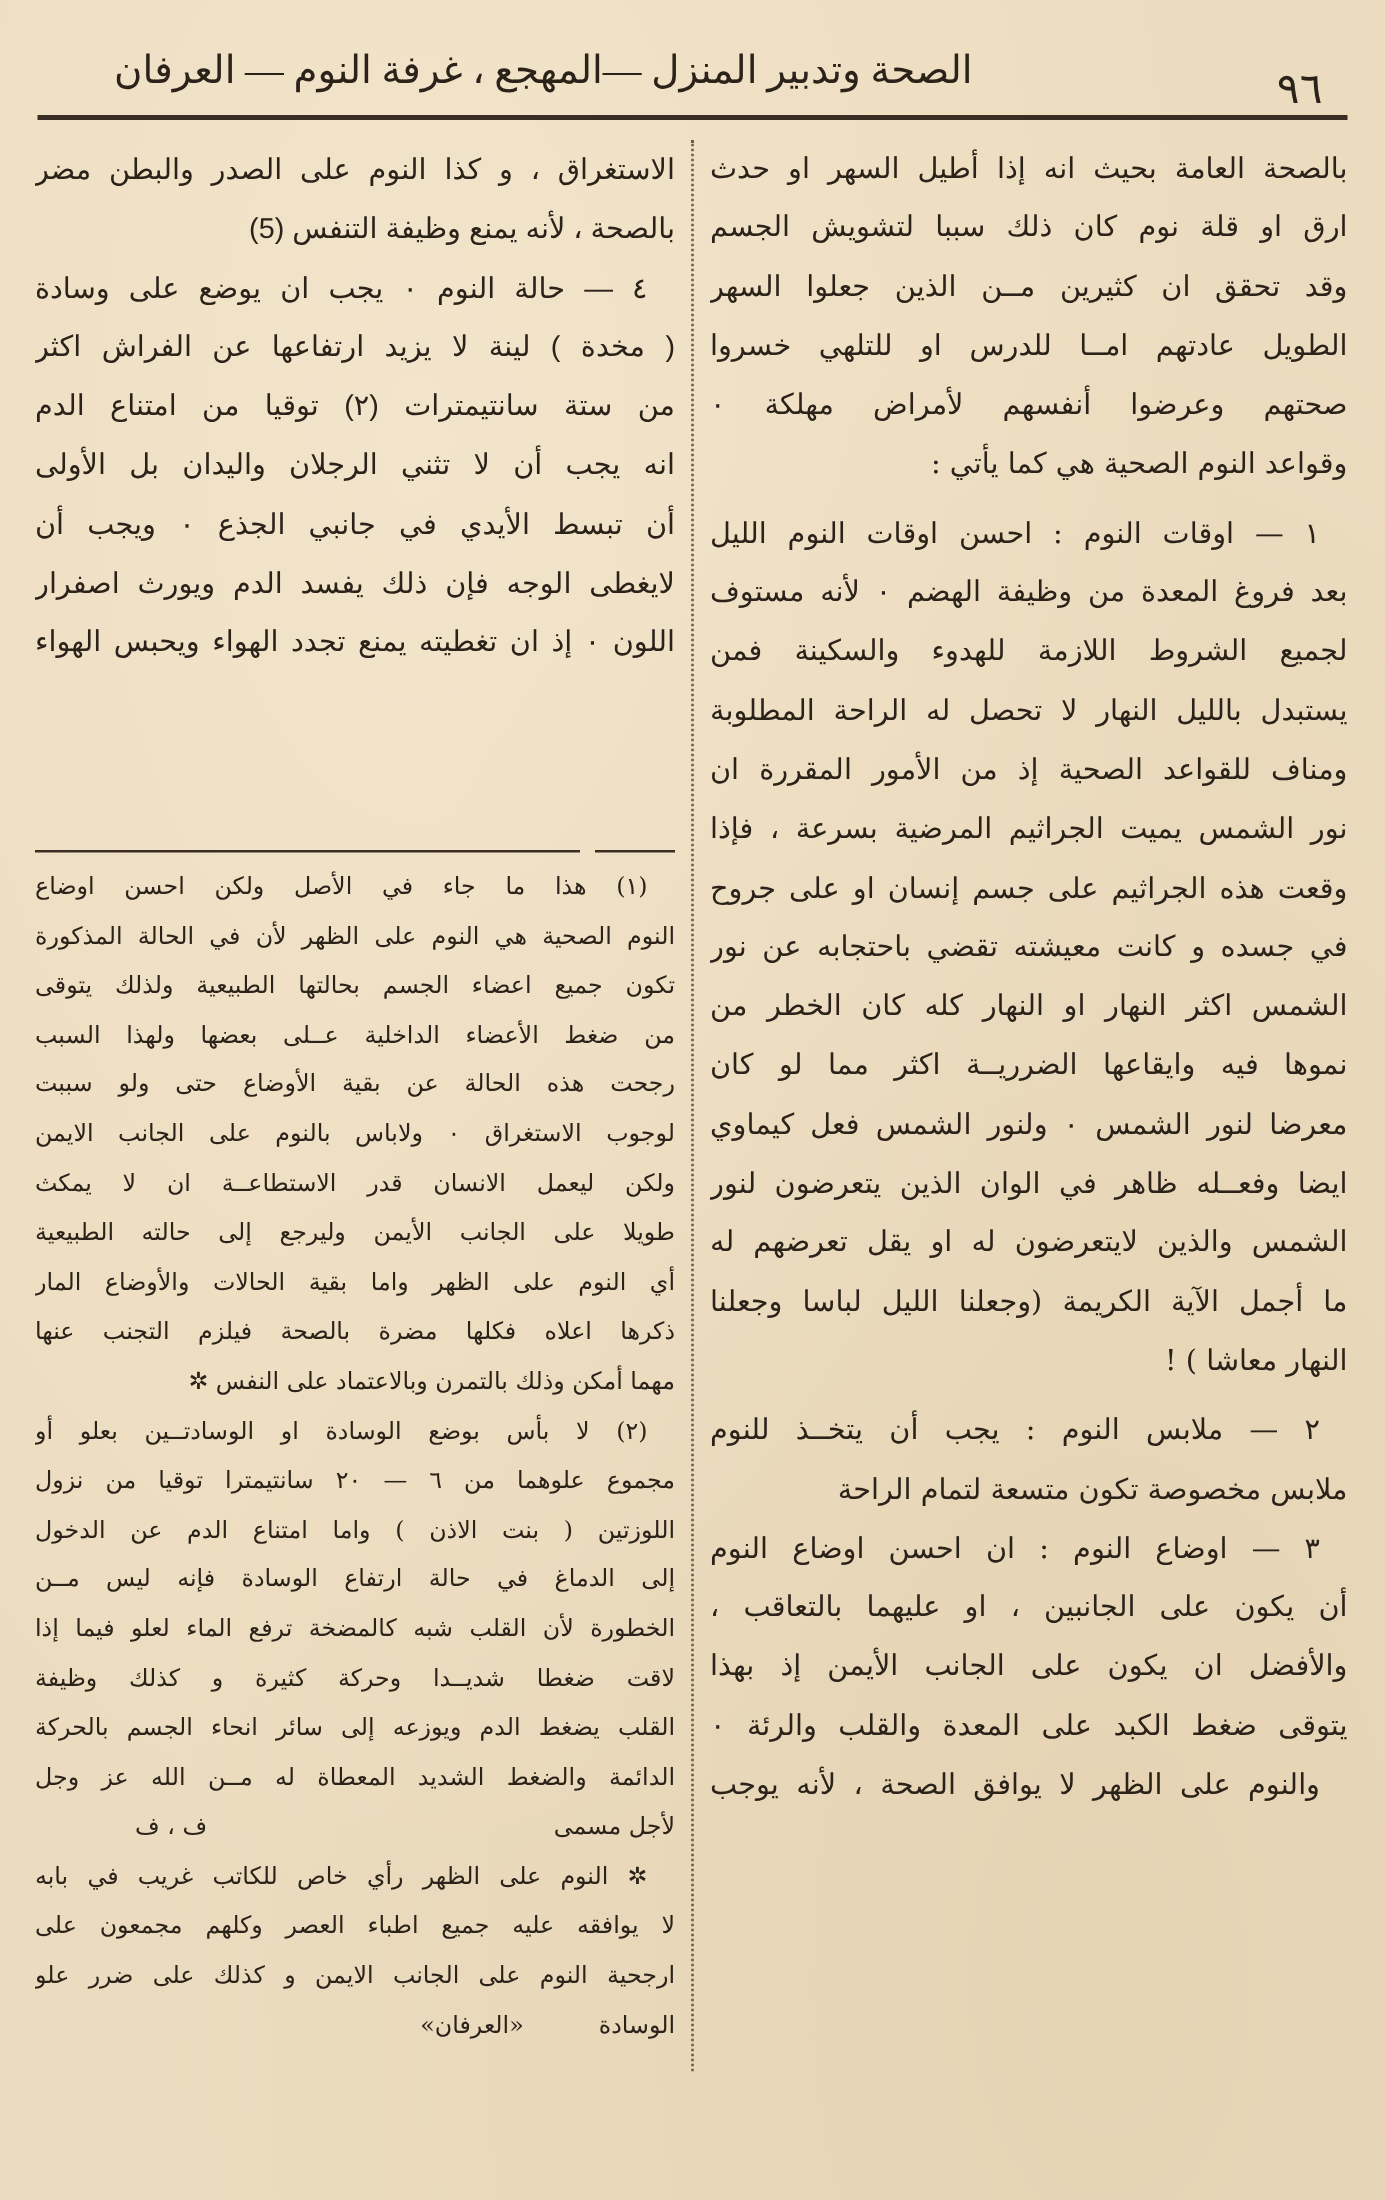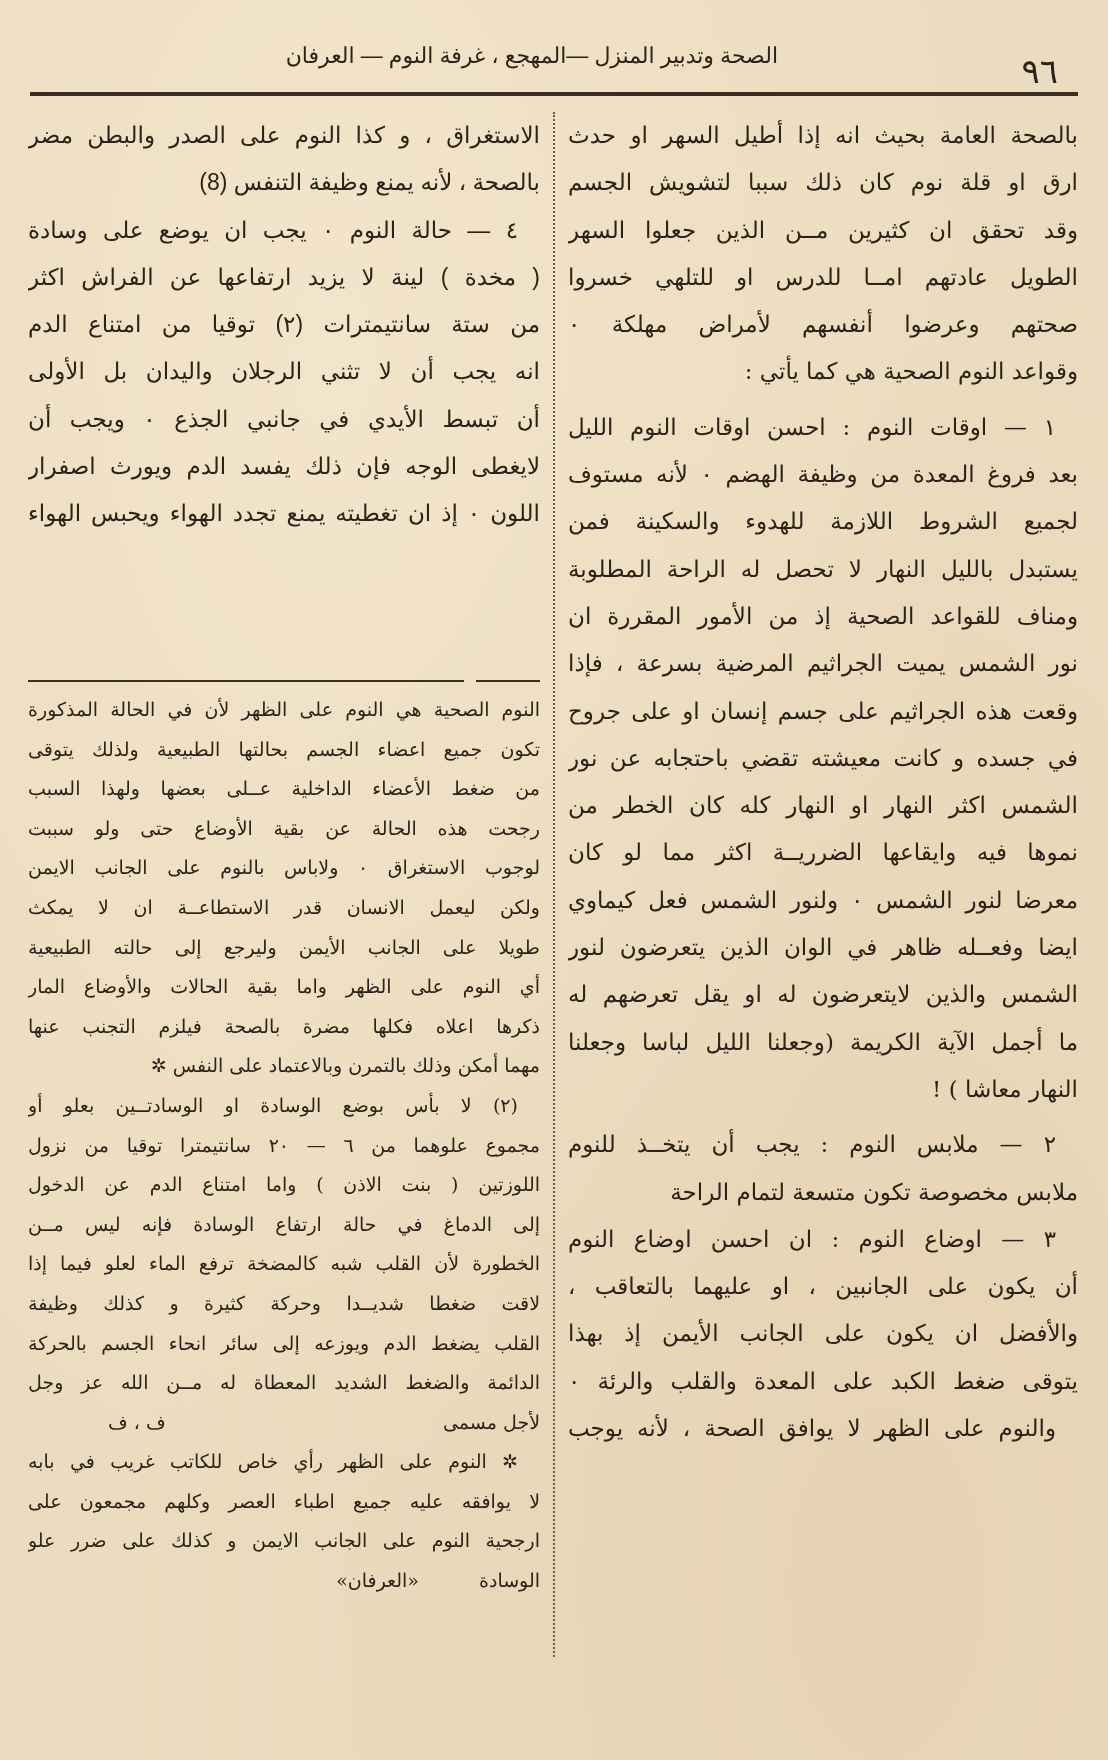--- a/index.html
+++ b/index.html
@@ -16,21 +16,21 @@
     .running-head {
       position: absolute; left: 30px; top: 30px; width: 1048px; height: 56px;
       direction: rtl;
     }
     .page-number {
       position: absolute; right: 20px; top: 0px;
       font-size: 34px; line-height: 50px; font-family: Liberation Sans, sans-serif; margin-top: 16px;
     }
     .running-title {
       position: absolute; right: 300px; top: 4px;
-      font-size: 22px; line-height: 44px; font-family: Liberation Sans, sans-serif;
+      font-size: 31px; line-height: 44px; font-family: Liberation Serif, serif;
       white-space: nowrap;
     }
     .head-rule {
       position: absolute; left: 30px; top: 92px; width: 1048px; height: 4px;
       background: #3a2e24;
     }
     .col-right {
       position: absolute; right: 30px; top: 112px; width: 510px;
       direction: rtl; text-align: justify;
       font-family: "DejaVu Serif", serif;
@@ -113,40 +113,41 @@
       <span class="line">يتوقى ضغط الكبد على المعدة والقلب والرئة ٠</span>
       <span class="line indent">والنوم على الظهر لا يوافق الصحة ، لأنه يوجب</span>
     </div>
   </div>
 
   <div class="col-rule"></div>
 
   <div class="col-left">
     <div>
       <span class="line">الاستغراق ، و كذا النوم على الصدر والبطن مضر</span>
-      <span class="line last">بالصحة ، لأنه يمنع وظيفة التنفس (8)</span>
+      <span class="line last">بالصحة ، لأنه يمنع وظيفة التنفس (5)</span>
     </div>
     <div>
       <span class="line indent">٤ — حالة النوم ٠  يجب ان يوضع على وسادة</span>
       <span class="line">( مخدة ) لينة لا يزيد ارتفاعها عن الفراش اكثر</span>
       <span class="line">من ستة سانتيمترات (٢) توقيا من امتناع الدم</span>
       <span class="line">انه يجب أن لا تثني الرجلان واليدان بل الأولى</span>
       <span class="line">أن تبسط الأيدي في جانبي الجذع ٠ ويجب أن</span>
       <span class="line">لايغطى الوجه فإن ذلك يفسد الدم ويورث اصفرار</span>
       <span class="line">اللون ٠ إذ ان تغطيته يمنع تجدد الهواء ويحبس الهواء</span>
     </div>
   </div>
 
   <div class="fn-sep">
     <span class="seg-a"></span>
       <span class="seg-b"></span>
   </div>
 
   <div class="footnotes">
     <div>
+      <span class="line indent">(١)  هذا ما جاء في الأصل ولكن احسن اوضاع</span>
       <span class="line">النوم الصحية هي النوم على الظهر لأن في الحالة المذكورة</span>
       <span class="line">تكون جميع اعضاء الجسم بحالتها الطبيعية ولذلك يتوقى</span>
       <span class="line">من ضغط الأعضاء الداخلية عــلى بعضها ولهذا السبب</span>
       <span class="line">رجحت هذه الحالة عن بقية الأوضاع حتى ولو سببت</span>
       <span class="line">لوجوب الاستغراق ٠ ولاباس بالنوم على الجانب الايمن</span>
       <span class="line">ولكن ليعمل الانسان قدر الاستطاعــة ان لا يمكث</span>
       <span class="line">طويلا على الجانب الأيمن وليرجع إلى حالته الطبيعية</span>
       <span class="line">أي النوم على الظهر واما بقية الحالات والأوضاع المار</span>
       <span class="line">ذكرها اعلاه فكلها مضرة بالصحة فيلزم التجنب عنها</span>
       <span class="line last">مهما أمكن وذلك بالتمرن وبالاعتماد على النفس ✲</span>

